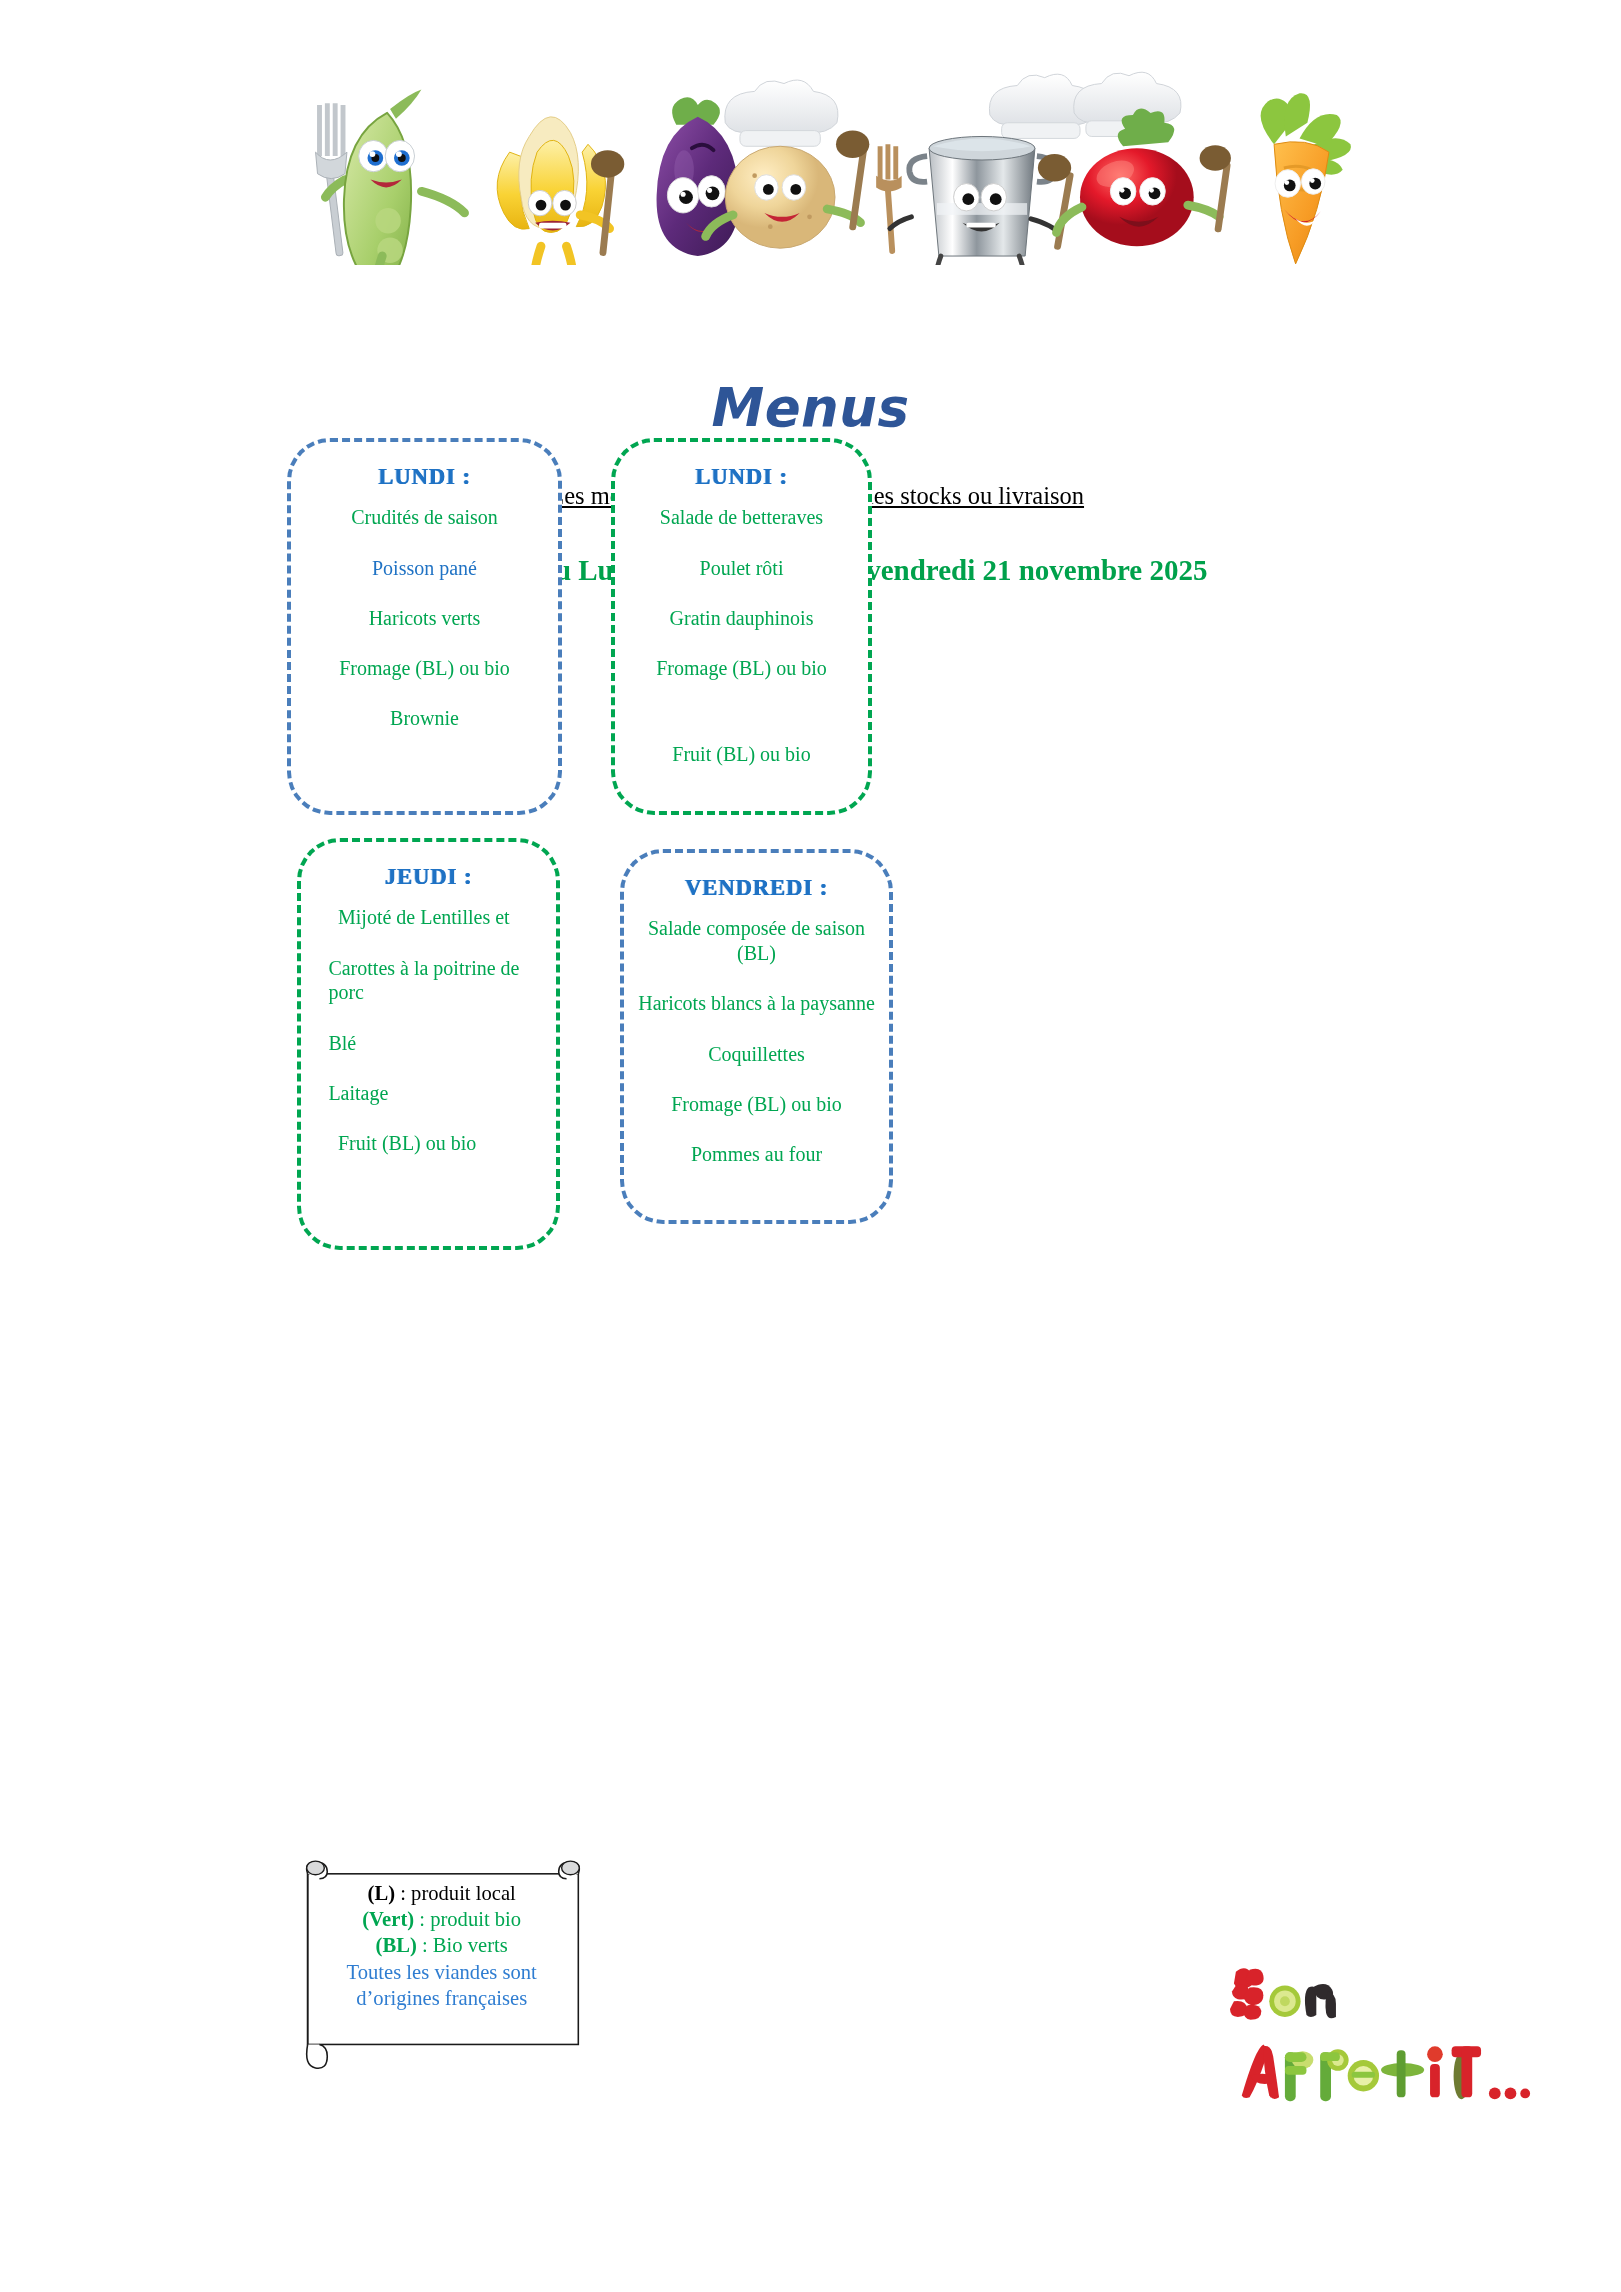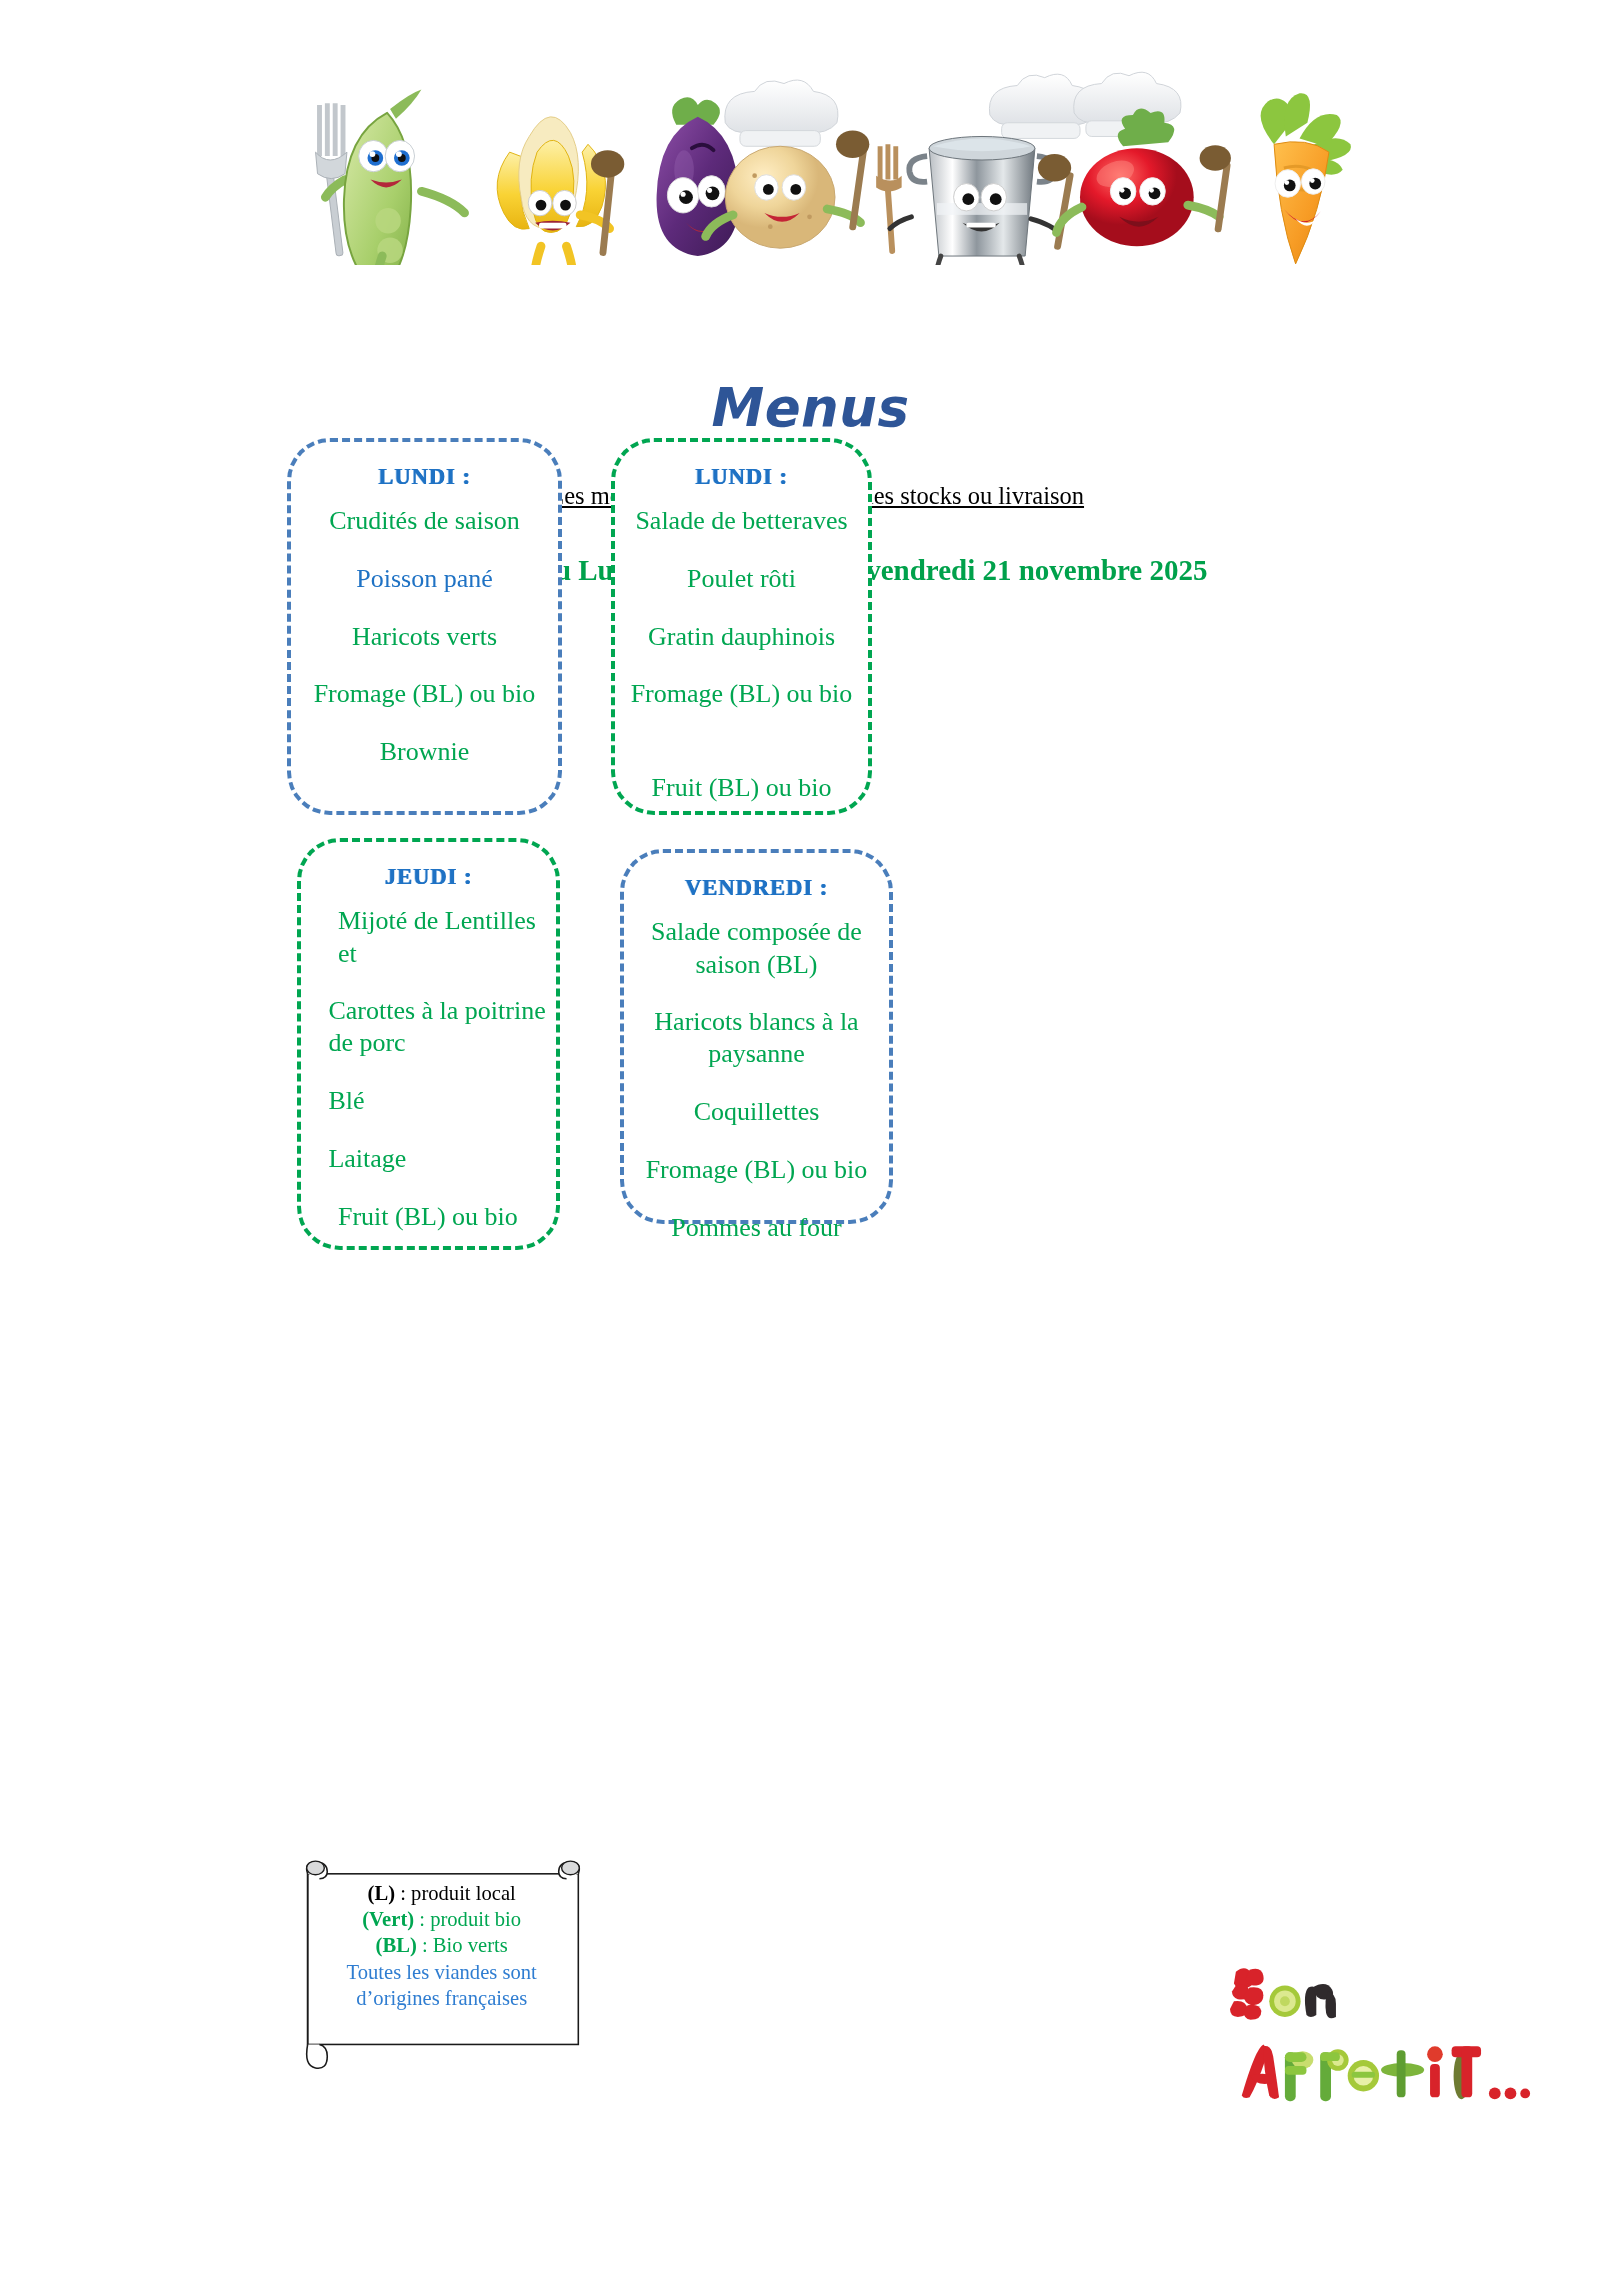--- a/index.html
+++ b/index.html
@@ -86,21 +86,21 @@
     font-size: 22.5px;
     font-weight: bold;
     color: #1f72c4;
     letter-spacing: 1px;
     margin-bottom: 15.7px;
     text-shadow: 0.6px 0 0 #1f72c4, -0.6px 0 0 #9fc6ec;
     font-variant: small-caps;
   }
   .menu-item {
     text-align: center;
-    font-size: 26px;
+    font-size: 20px;
     color: #00a651;
     line-height: 1.24;
     margin: 0 0 25.5px 0;
     padding: 0 5.9px;
   }
   .menu-item.italic { }
   .menu-item.blue   { color: #1f72c4; }
   .menu-item.left   { text-align: left; padding-left: 27.4px; }
   .menu-item.spacer-big { margin-bottom: 61px; }
   .menu-item.indent { text-align: left; padding-left: 37px; }

